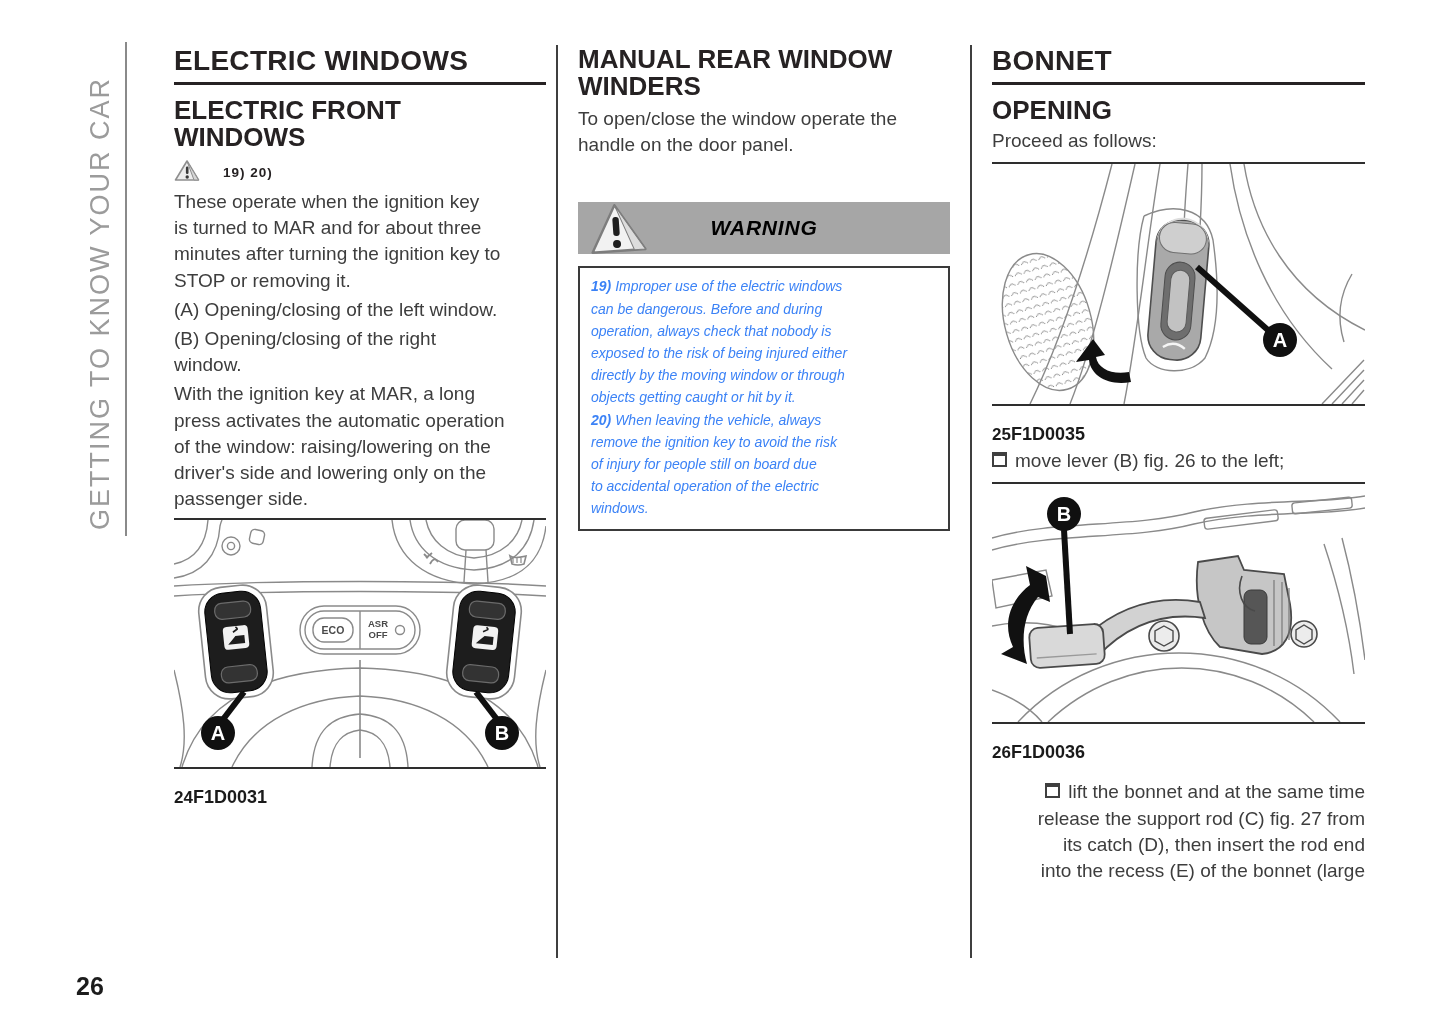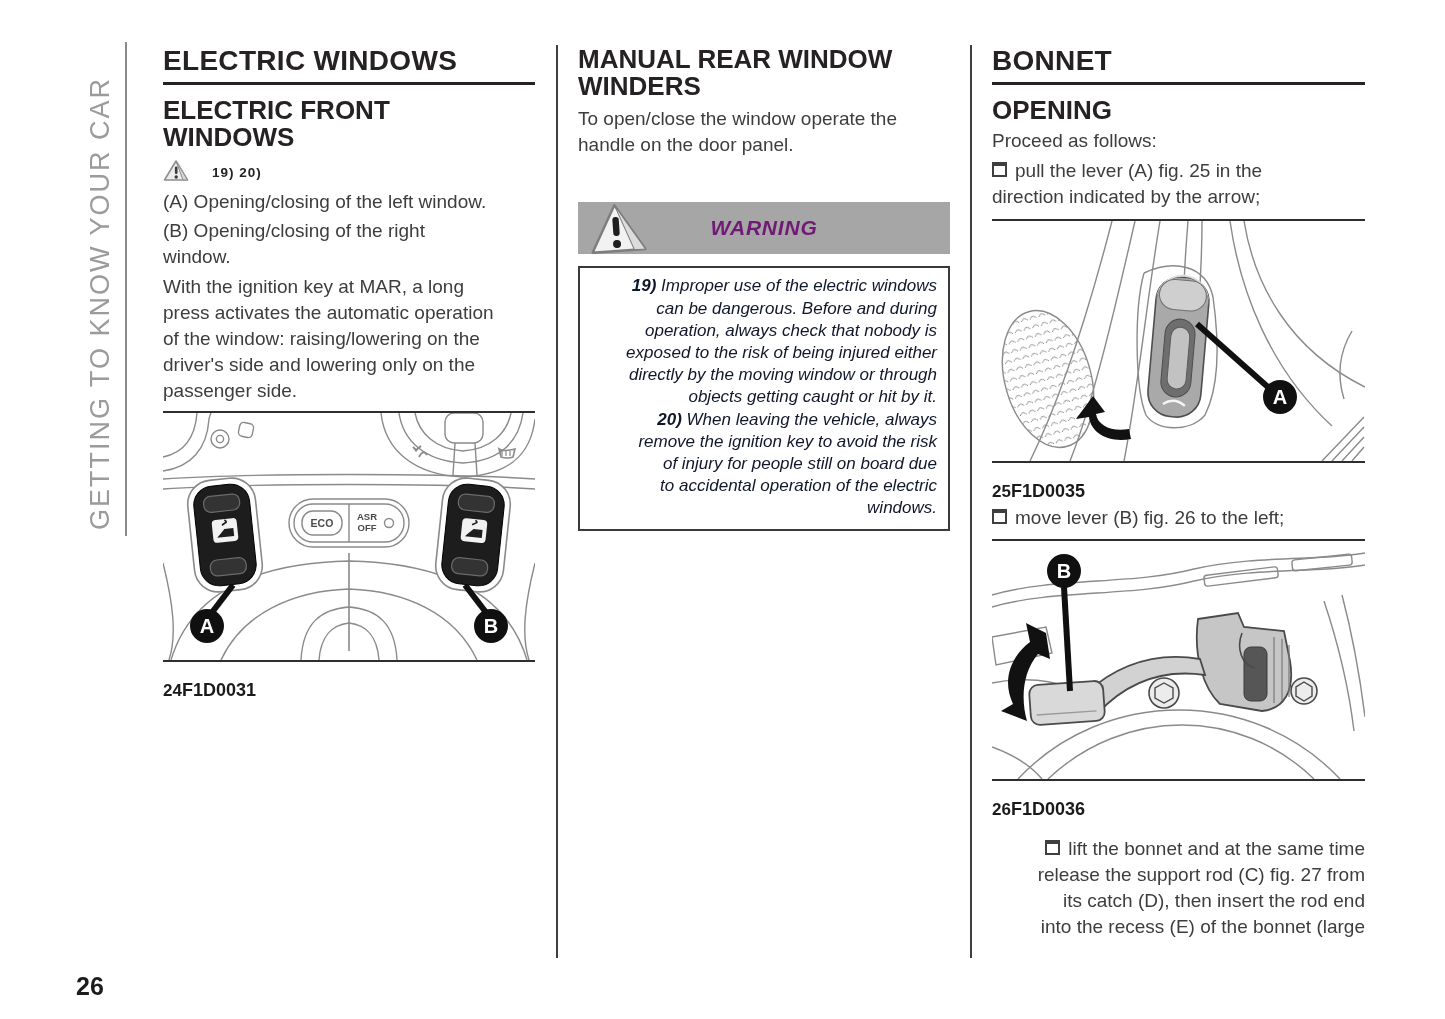--- a/index.html
+++ b/index.html
@@ -6,21 +6,21 @@
   .page{position:relative;width:1445px;height:1019px;background:#ffffff;overflow:hidden;
         font-family:"Liberation Sans",sans-serif;color:#3d3d3d;}
   
   .vlabel{position:absolute;top:288px;left:-148px;width:496px;transform:rotate(-90deg);
           text-align:center;font-size:27px;letter-spacing:2px;color:#9b9b9b;white-space:nowrap;}
   .vrule{position:absolute;left:125px;top:42px;width:2px;height:494px;background:#8a8a8a;}
   .divider{position:absolute;top:45px;width:2px;height:913px;background:#3f3f3f;}
   .pagenum{position:absolute;left:76px;top:972px;font-size:25px;font-weight:bold;color:#1c1c1c;}
   
   .col{position:absolute;top:45px;}
-  .col-left{left:163px;width:372px;}
+  .col-left{left:174px;width:372px;}
   .col-mid{left:578px;width:372px;}
   .col-right{left:992px;width:373px;}
   .h1{font-size:28px;font-weight:bold;color:#262223;line-height:31px;letter-spacing:.3px;
       border-bottom:3px solid #262223;padding-bottom:6px;margin:0;white-space:pre-line;}
   .h2{font-size:26px;font-weight:bold;color:#262223;line-height:27px;margin:12px 0 0;white-space:pre-line;}
   .h2.first{margin-top:1px;}
   .body{font-size:19px;line-height:26.2px;margin:3px 0 0;white-space:pre-line;}
   .refrow{display:flex;align-items:center;gap:23px;margin-top:8px;}
   .refnum{font-size:13.5px;font-weight:bold;color:#262223;letter-spacing:1px;}
   .sq{display:inline-block;width:11px;height:9px;border:2px solid #3f3f3f;border-top-width:4px;
@@ -28,25 +28,25 @@
   .fig{border-top:2px solid #2e2e2e;border-bottom:2px solid #2e2e2e;}
   .fig svg{display:block;}
   .figcap{display:flex;justify-content:flex-start;align-items:baseline;padding-top:18px;
           font-weight:bold;color:#1a1a1a;}
   .fignum{font-size:17px;}
   .figcode{font-size:18px;}
   .mt6{margin-top:6px;} .mt8{margin-top:8px;} .mt14{} .mt16{margin-top:16px;text-align:right;}
   
   .warnbanner{margin-top:44px;height:52px;background:#a6a6a6;position:relative;
               display:flex;align-items:center;justify-content:center;}
-  .wtitle{font-size:21px;font-weight:bold;font-style:italic;color:#701a75;letter-spacing:.8px;}
+  .wtitle{font-size:21px;font-weight:bold;font-style:italic;color:#000000;letter-spacing:.8px;}
   .warnbanner svg{position:absolute;left:8px;top:-1px;}
   
   .notes{margin-top:12px;border:2px solid #3a3a3a;padding:7px 11px 9px;font-style:italic;
-         font-size:17px;line-height:22.2px;color:#0f172a;text-align:right;}
+         font-size:14px;line-height:22.2px;color:#3b82f6;}
   .note{margin:0;}
   .note .num{font-weight:bold;}
   .note .ntext{white-space:pre-line;}
   .callout-text{font-weight:bold;fill:#ffffff;font-size:20px;font-family:"Liberation Sans",sans-serif;}
   .svg-label{font-weight:bold;fill:#4a4a4a;font-family:"Liberation Sans",sans-serif;}
 </style>
 </head>
 <body>
 
 <div class="page">
@@ -67,20 +67,24 @@
         <svg width="26" height="23" viewBox="0 0 26 23">
           <polygon points="13,2 24.5,21 1.5,21" fill="#ededed" stroke="#8f8f8f" stroke-width="1.6" stroke-linejoin="round"></polygon>
           <polygon points="13,2 24.5,21 20,21" fill="#d6d6d6" stroke="#8f8f8f" stroke-width="1" stroke-linejoin="round"></polygon>
           <rect x="11.9" y="7.5" width="2.6" height="7.4" rx="1.2" fill="#3a3a3a"></rect>
           <circle cx="13.2" cy="18" r="1.7" fill="#3a3a3a"></circle>
         </svg>
       </span>
       <span class="refnum">19) 20)</span>
     </div>
 
+    <p class="body">These operate when the ignition key
+is turned to MAR and for about three
+minutes after turning the ignition key to
+STOP or removing it.</p>
     <p class="body">(A) Opening/closing of the left window.</p>
     <p class="body">(B) Opening/closing of the right
 window.</p>
     <p class="body">With the ignition key at MAR, a long
 press activates the automatic operation
 of the window: raising/lowering on the
 driver's side and lowering only on the
 passenger side.</p>
 
     <div class="fig mt6">
@@ -197,22 +201,20 @@
 windows.</span>
       </p>
     </div>
   </div>
 
   <div class="col col-right">
     <h1 class="h1">BONNET</h1>
     <h2 class="h2">OPENING</h2>
     <p class="body" style="margin-top:4px">Proceed as follows:</p>
 
-    <p class="body" style="margin-top:4px"><span class="sq"></span><span class="ntext">pull the lever (A) fig. 25 in the
-direction indicated by the arrow;</span></p>
 
     <div class="fig mt8">
       <svg width="373" height="240" viewBox="0 0 373 240">
         <defs>
           <pattern id="spk" width="9" height="9" patternUnits="userSpaceOnUse">
             <path d="M1,6 Q4.5,1 8,6" stroke="#8a8a8a" stroke-width="1" fill="none"></path>
           </pattern>
         </defs>
         <g stroke="#8a8a8a" stroke-width="1.4" fill="none">
 

